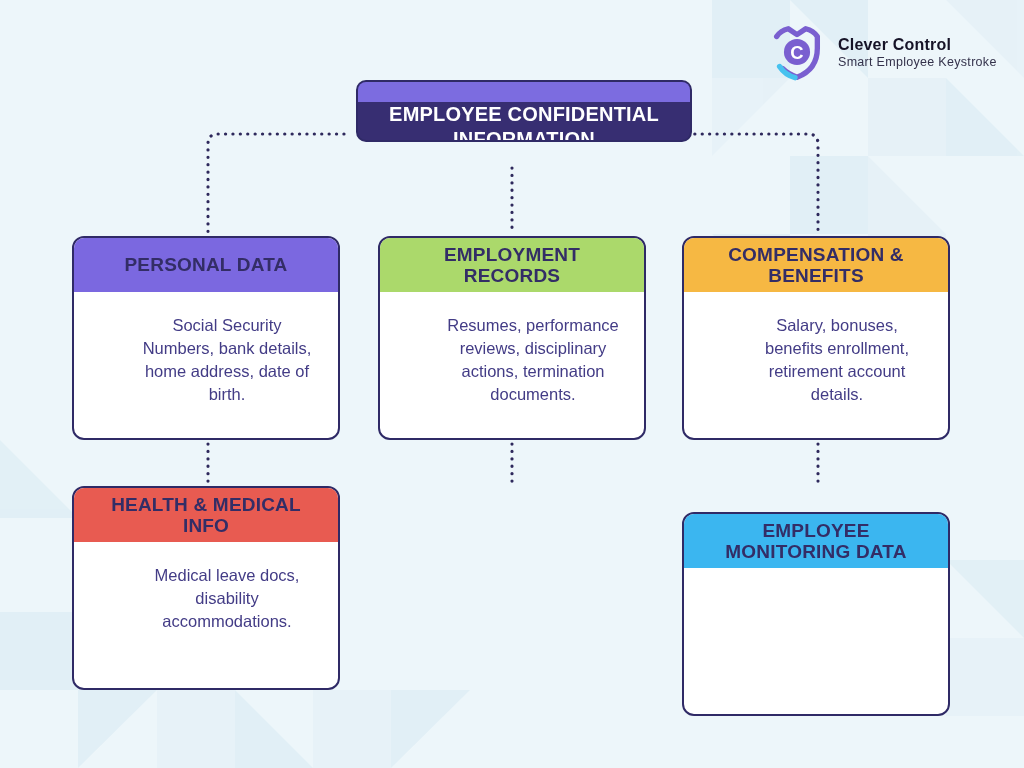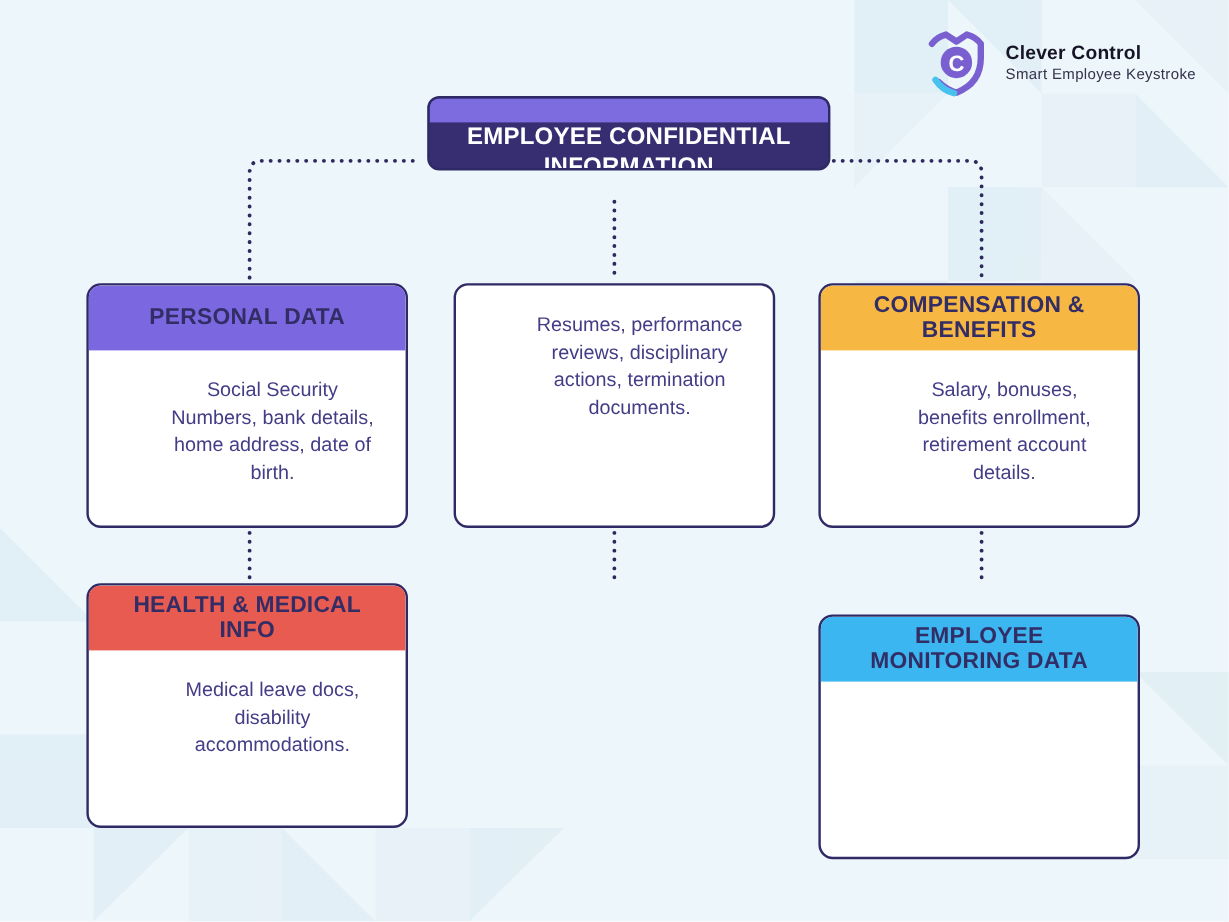--- a/index.html
+++ b/index.html
@@ -119,20 +119,23 @@
   <div class="card pos-1">
     <div class="card-header" style="background-color: rgb(123, 104, 224);">
       <span class="card-title">PERSONAL DATA</span>
     </div>
     <div class="card-body">
       <p class="card-text">Social Security Numbers, bank details, home address, date of birth.</p>
     </div>
   </div>
 
   <div class="card pos-2">
+    <div class="card-header" style="background-color: rgb(171, 217, 107);">
+      <span class="card-title">EMPLOYMENT RECORDS</span>
+    </div>
     <div class="card-body">
       <p class="card-text">Resumes, performance reviews, disciplinary actions, termination documents.</p>
     </div>
   </div>
 
   <div class="card pos-4">
     <div class="card-header" style="background-color: rgb(232, 91, 81);">
       <span class="card-title">HEALTH &amp; MEDICAL INFO</span>
     </div>
     <div class="card-body">

